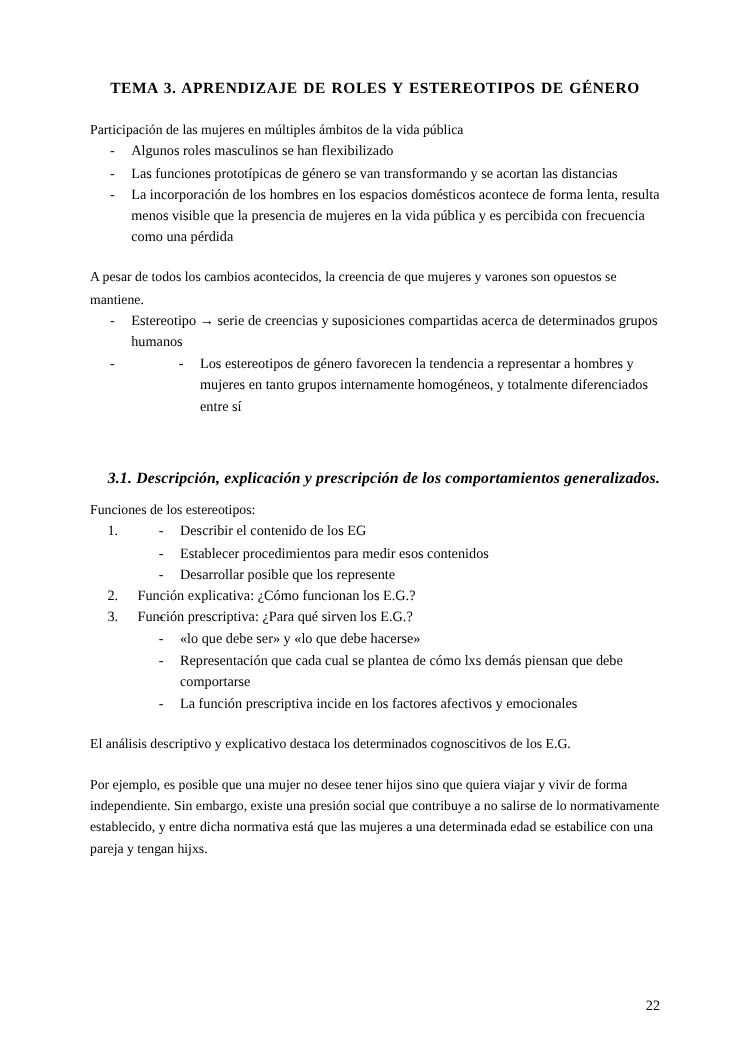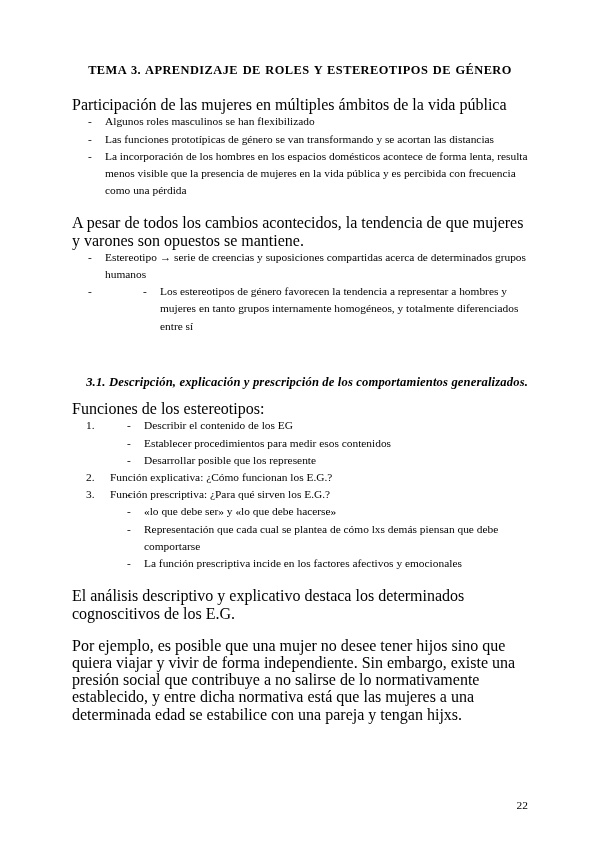--- a/index.html
+++ b/index.html
@@ -35,21 +35,21 @@
     font-weight: bold;
     letter-spacing: 0.45px;
     text-align: center;
     line-height: 1.3;
     margin: 0 0 18px 0;
     word-spacing: 1px;
   }
 
   
   .para {
-    font-size: 16px;
+    font-size: 11px;
     line-height: 17.2px;
     margin: 0;
     text-align: left;
   }
 
   
   .section-heading {
     font-size: 12.6px;
     font-style: italic;
     line-height: 18.5px;
@@ -132,21 +132,21 @@
         <span>Las funciones prototípicas de género se van transformando y se acortan las distancias</span>
       </li>
       <li class="dash-item">
         <span class="dash-marker">-</span>
         <span>La incorporación de los hombres en los espacios domésticos acontece de forma lenta, resulta menos visible que la presencia de mujeres en la vida pública y es percibida con frecuencia como una pérdida</span>
       </li>
     </ul>
 
     <div class="spacer-md"></div>
 
-    <p class="para">A pesar de todos los cambios acontecidos, la tendencia de que mujeres y varones son opuestos se mantiene.</p>
+    <p class="para">A pesar de todos los cambios acontecidos, la creencia de que mujeres y varones son opuestos se mantiene.</p>
 
     <ul class="dash-list level1">
       <li class="dash-item">
         <span class="dash-marker">-</span>
         <span>Estereotipo → serie de creencias y suposiciones compartidas acerca de determinados grupos humanos</span>
       </li>
       <li class="dash-item">
         <span class="dash-marker">-</span>
       </li>
     </ul>

